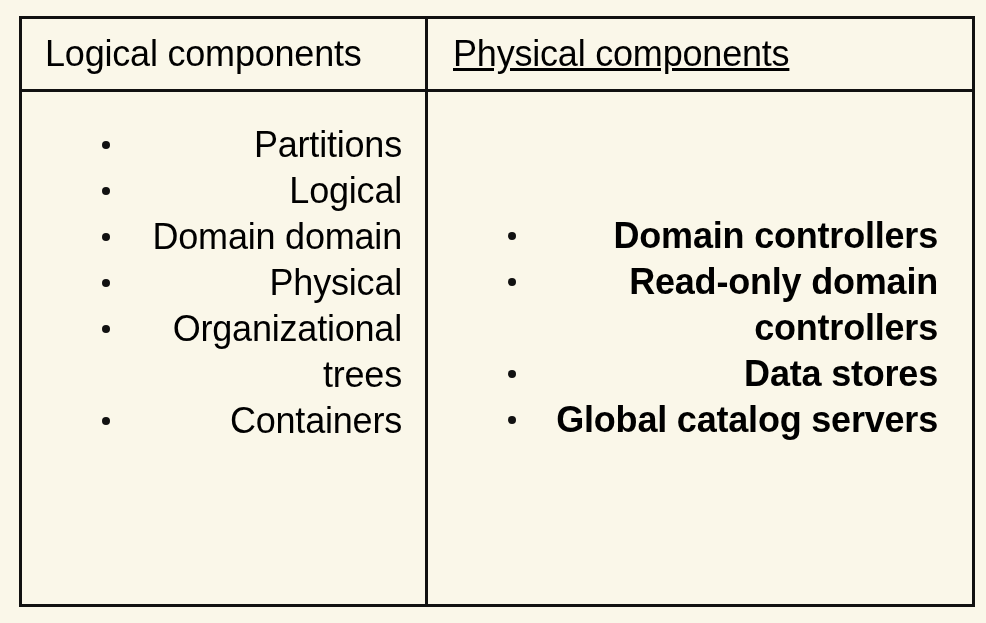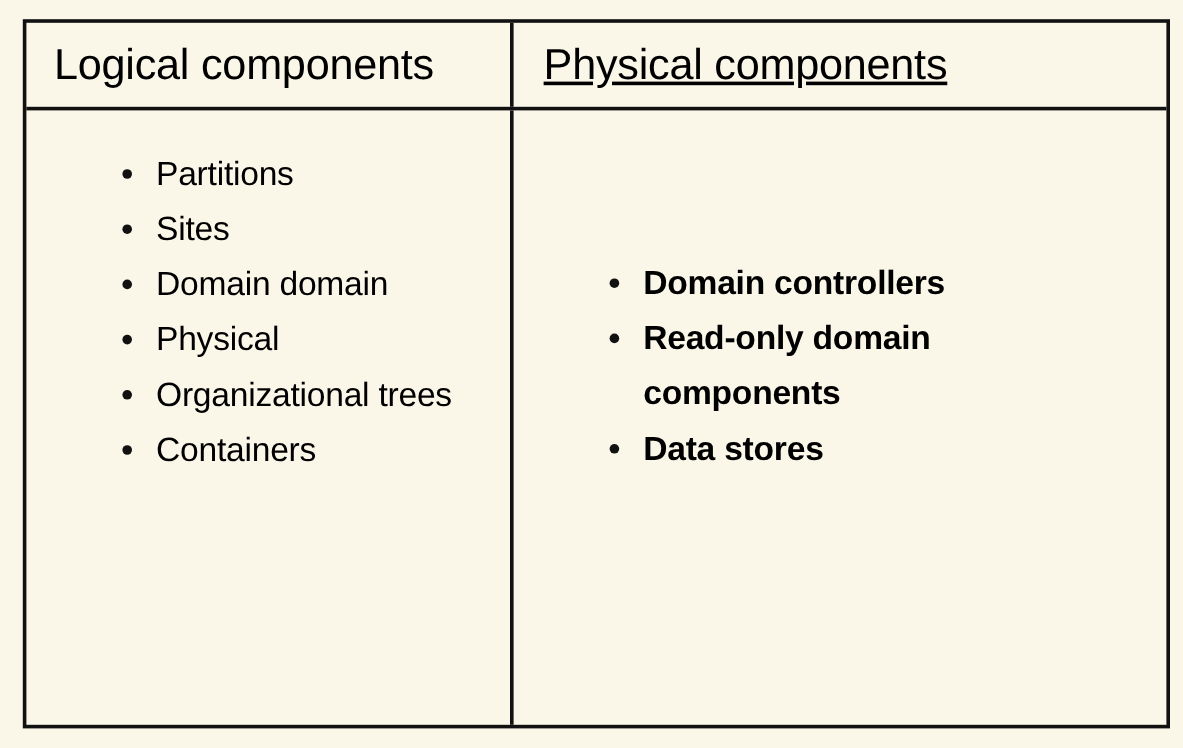--- a/index.html
+++ b/index.html
@@ -84,23 +84,24 @@
     box-sizing: border-box;
     padding-left: 25px;
     text-decoration: underline;
   }
 
   
   .bullet-list {
     list-style: none;
     margin: 0;
     padding: 0;
-    font-size: 28px;
+    font-size: 36px;
     line-height: 46px;
     letter-spacing: -0.2px;
+    text-align: right;
   }
 
   .bullet-list.left-list {
     position: absolute;
     left: 80px;
     top: 30px;
     width: 300px;
   }
 
   .bullet-list.right-list {
@@ -150,21 +151,21 @@
     <div class="table-body-row">
 
       <div class="col-left">
         <ul class="bullet-list left-list">
           <li class="bullet-item">
             <span class="bullet-dot"></span>
             <span class="bullet-text">Partitions</span>
           </li>
           <li class="bullet-item">
             <span class="bullet-dot"></span>
-            <span class="bullet-text">Sites</span>
+            <span class="bullet-text">Logical</span>
           </li>
           <li class="bullet-item">
             <span class="bullet-dot"></span>
             <span class="bullet-text">Domain domain</span>
           </li>
           <li class="bullet-item">
             <span class="bullet-dot"></span>
             <span class="bullet-text">Physical</span>
           </li>
           <li class="bullet-item">
@@ -179,24 +180,28 @@
       </div>
 
       <div class="col-right">
         <ul class="bullet-list right-list">
           <li class="bullet-item">
             <span class="bullet-dot"></span>
             <span class="bullet-text">Domain controllers</span>
           </li>
           <li class="bullet-item">
             <span class="bullet-dot"></span>
-            <span class="bullet-text">Read-only domain components</span>
+            <span class="bullet-text">Read-only domain controllers</span>
           </li>
           <li class="bullet-item">
             <span class="bullet-dot"></span>
             <span class="bullet-text">Data stores</span>
+          </li>
+          <li class="bullet-item">
+            <span class="bullet-dot"></span>
+            <span class="bullet-text">Global catalog servers</span>
           </li>
         </ul>
       </div>
 
     </div>
   </div>
 </div>
 
 </body></html>

